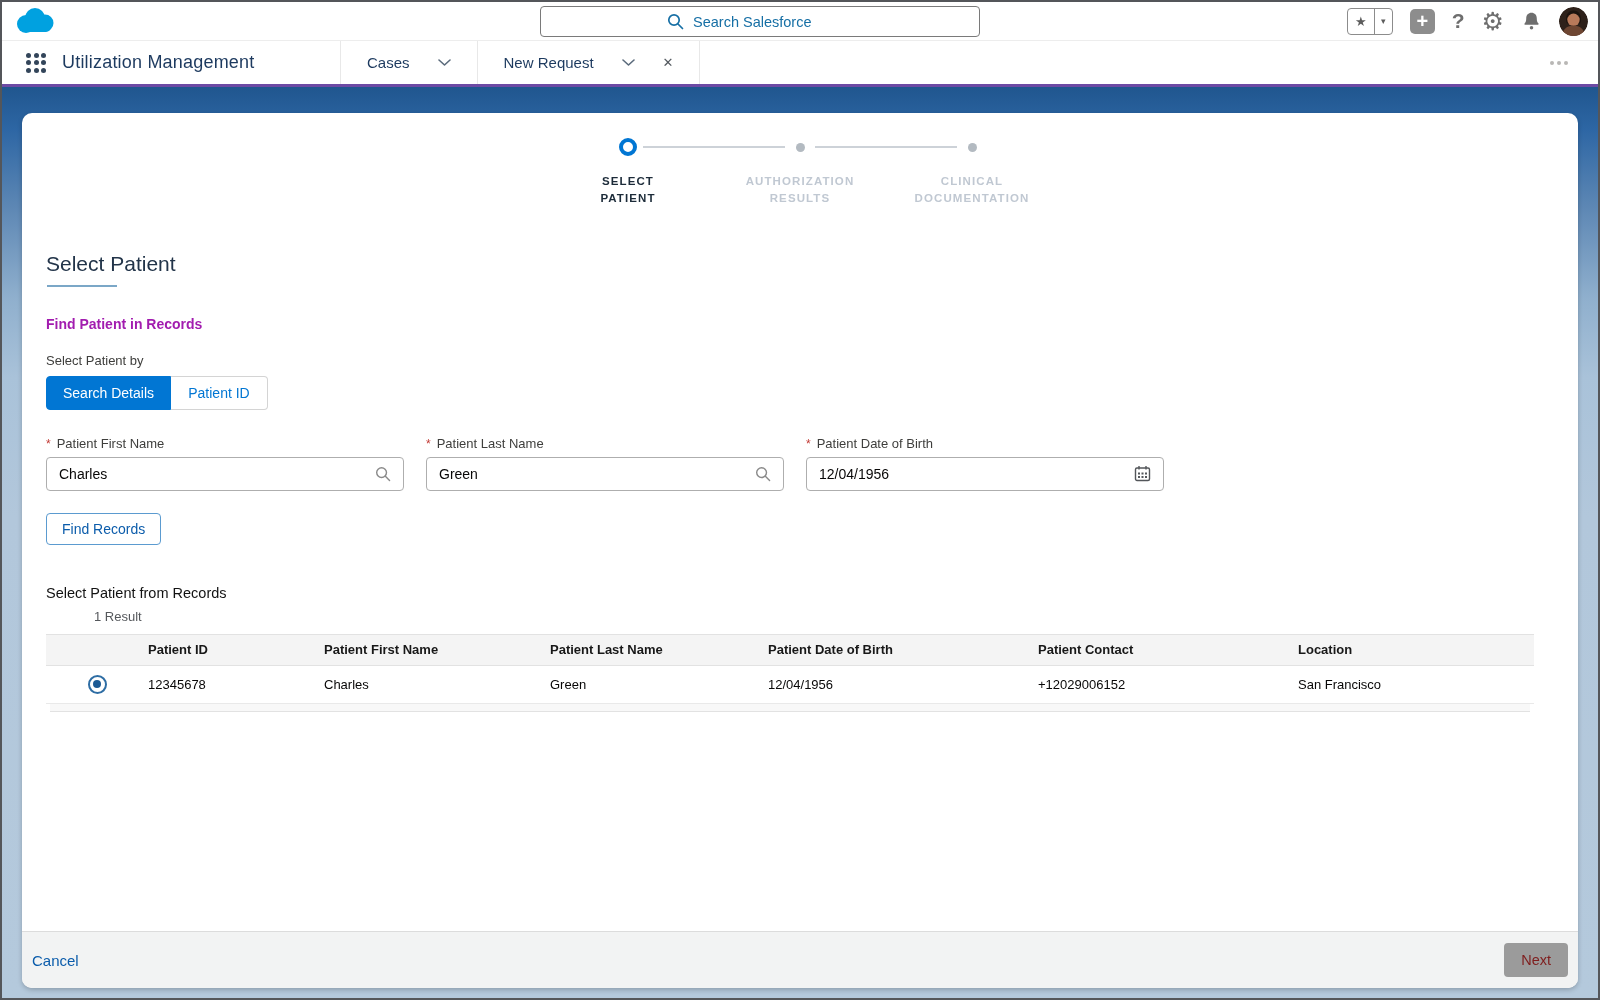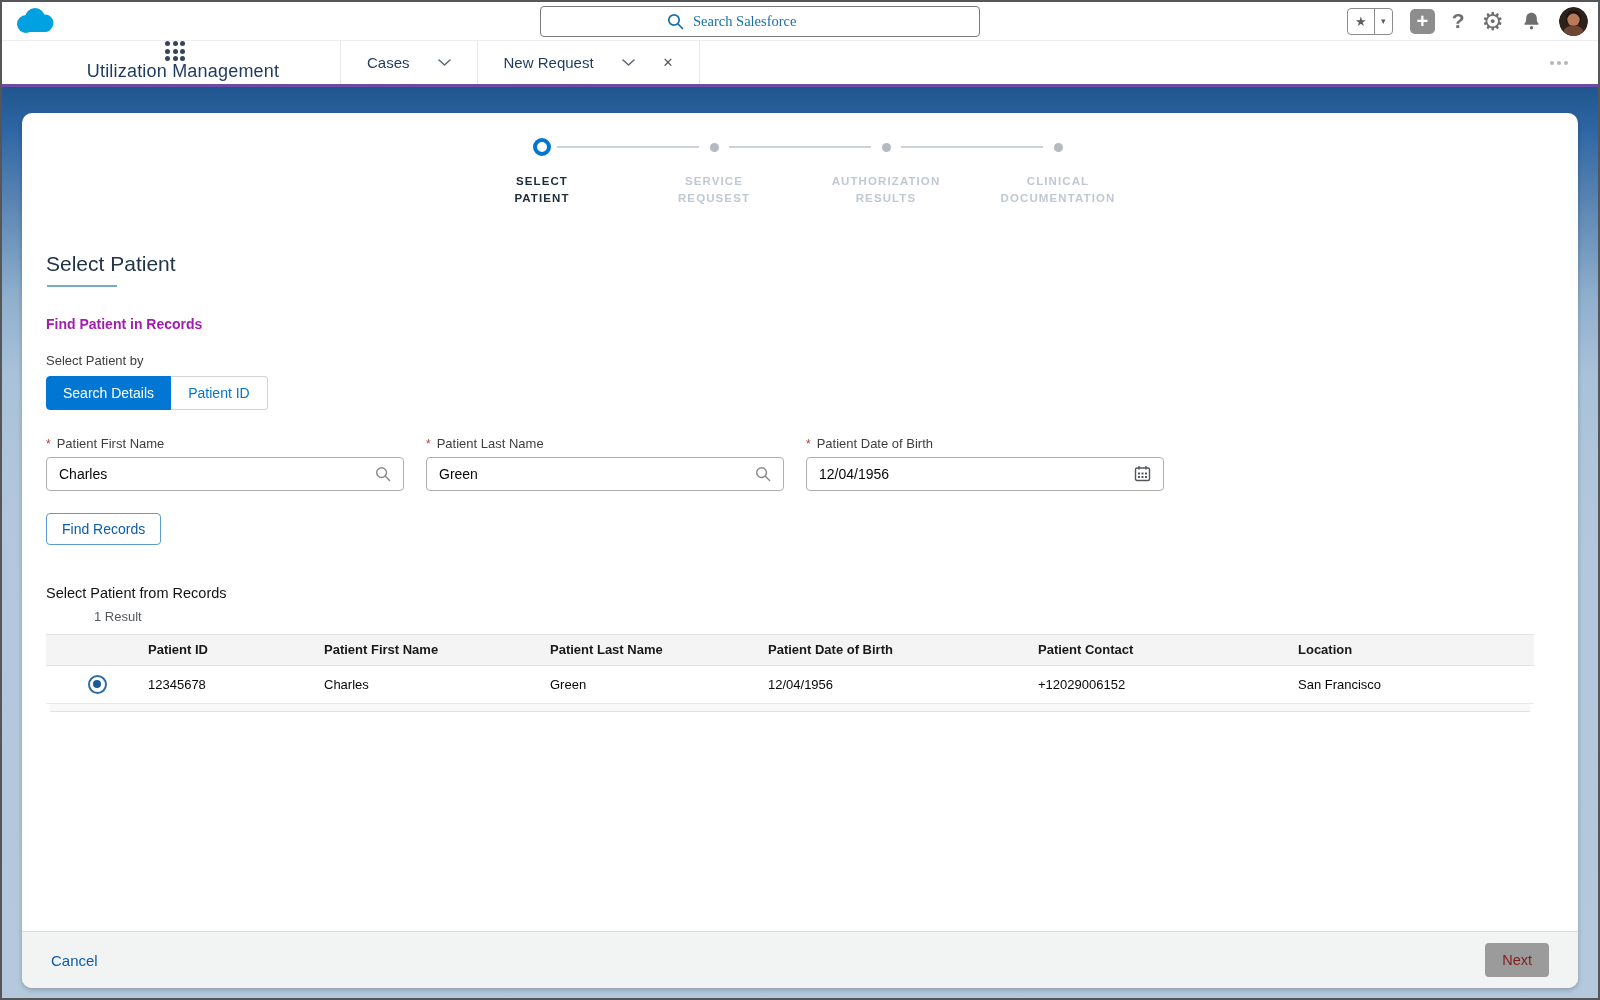--- a/index.html
+++ b/index.html
@@ -5,37 +5,37 @@
   html,body{margin:0;padding:0;background:#fff;}
   .frame{position:relative;width:1600px;height:1000px;box-sizing:border-box;border:2px solid #54565a;
          background:#fff;font-family:"Liberation Sans",sans-serif;overflow:hidden;}
 
   
   .global-header{position:relative;height:38px;background:#fff;}
   .sf-logo{position:absolute;left:10px;top:3px;cursor:pointer;}
   .global-search{position:absolute;left:538px;top:4px;width:438px;height:29px;border:1px solid #7a7a7a;
                  border-radius:4px;display:flex;align-items:center;justify-content:center;gap:9px;background:#fff;}
   .global-search input{border:none;outline:none;font-size:14.5px;color:#166fa5;width:160px;
-                       font-family:Liberation Serif, serif;background:transparent;padding:0;}
+                       font-family:Liberation Sans, sans-serif;background:transparent;padding:0;}
   .global-search input::placeholder{color:#166fa5;opacity:1;}
   .header-actions{position:absolute;right:10px;top:0;height:38px;display:flex;align-items:center;gap:17px;}
   .fav-group{display:flex;align-items:stretch;height:25px;border:1.5px solid #8c8c8c;border-radius:4px;overflow:hidden;}
   .fav-star{width:26px;display:flex;align-items:center;justify-content:center;font-size:13px;color:#5c5c5c;cursor:pointer;}
   .fav-caret{width:17px;display:flex;align-items:center;justify-content:center;font-size:9px;color:#5c5c5c;
              border-left:1.5px solid #8c8c8c;cursor:pointer;}
   .plus-box{width:25px;height:25px;border-radius:5px;background:#8d8d8d;color:#fff;font-size:20px;font-weight:bold;
             display:flex;align-items:center;justify-content:center;line-height:0;cursor:pointer;}
   .help{font-size:21px;font-weight:bold;color:#6e6e6e;cursor:pointer;}
   .gear{font-size:25px;color:#6e6e6e;line-height:1;cursor:pointer;}
   .bell{display:flex;cursor:pointer;}
   .avatar{width:29px;height:29px;border-radius:50%;overflow:hidden;cursor:pointer;}
 
   
   .nav-bar{position:relative;height:43px;border-top:1px solid #ededed;background:#fff;display:flex;align-items:stretch;}
-  .app-section{width:338px;display:flex;align-items:center;padding-left:24px;box-sizing:border-box;flex-direction:column;}
+  .app-section{width:338px;display:flex;align-items:center;padding-left:24px;box-sizing:border-box;}
   .waffle{display:grid;grid-template-columns:repeat(3,5px);grid-gap:2.5px;margin-right:16px;cursor:pointer;}
   .waffle i{width:5px;height:5px;border-radius:50%;background:#33455a;}
   .app-name{font-size:18px;color:#1d3a5f;letter-spacing:.2px;white-space:nowrap;}
   .nav-tab{display:flex;align-items:center;gap:28px;padding:0 26px;border-left:1px solid #e8e8e8;
            font-size:15px;color:#1d3a5f;cursor:pointer;white-space:nowrap;}
   .tab-close{font-size:13px;color:#545a60;cursor:pointer;}
   .nav-tab-end{border-left:1px solid #e8e8e8;width:0;}
   .nav-overflow{margin-left:auto;margin-right:30px;display:flex;align-items:center;gap:3px;cursor:pointer;}
   .nav-overflow i{width:4px;height:4px;border-radius:50%;background:#b9b7b5;}
   .accent-line{height:3px;background:#6d4aa4;}
@@ -89,21 +89,21 @@
   .records tbody td{height:37px;font-size:13px;color:#080707;border-bottom:1px solid #e9e9e9;padding:0;}
   .records tbody tr{cursor:pointer;}
   .radio-cell{text-align:center;}
   .radio{width:15px;height:15px;border:2px solid #2e6da4;border-radius:50%;display:inline-flex;align-items:center;
          justify-content:center;background:#fff;vertical-align:middle;}
   .radio i{width:8px;height:8px;border-radius:50%;background:#1c5a94;}
   .table-tail{width:1480px;margin-left:4px;height:7px;background:#f8f8f8;border-bottom:1px solid #e2e2e2;}
 
   
   .card-footer{height:57px;background:#f2f3f3;border-top:1px solid #dcdcdc;border-radius:0 0 10px 10px;
-               display:flex;align-items:center;justify-content:space-between;padding:0 29px;box-sizing:border-box;margin-top:auto;}
+               display:flex;align-items:center;justify-content:space-between;padding:0 10px;box-sizing:border-box;margin-top:auto;}
   .cancel-link{color:#0b5cab;font-size:15px;cursor:pointer;text-decoration:none;}
   .next-btn{background:#9b9b9b;color:#7f1d1d;border:none;font-size:14.5px;padding:9px 17px;border-radius:4px;
             font-family:inherit;cursor:default;}
 </style>
 </head>
 <body>
 
 <div class="frame">
 
   <header class="global-header">
@@ -195,27 +195,20 @@
   <div class="page-bg">
     <div class="card">
 
       <div class="stepper">
         <div class="step active">
           <div class="marker-wrap">
               <span class="marker-active"></span>
             </div>
           <div class="step-label">SELECT
 PATIENT</div>
-        </div>
-        <div class="step">
-          <div class="marker-wrap">
-              <span class="marker-idle"></span>
-            </div>
-          <div class="step-label">SERVICE
-REQUSEST</div>
         </div>
         <div class="step">
           <div class="marker-wrap">
               <span class="marker-idle"></span>
             </div>
           <div class="step-label">AUTHORIZATION
 RESULTS</div>
         </div>
         <div class="step">
           <div class="marker-wrap">

